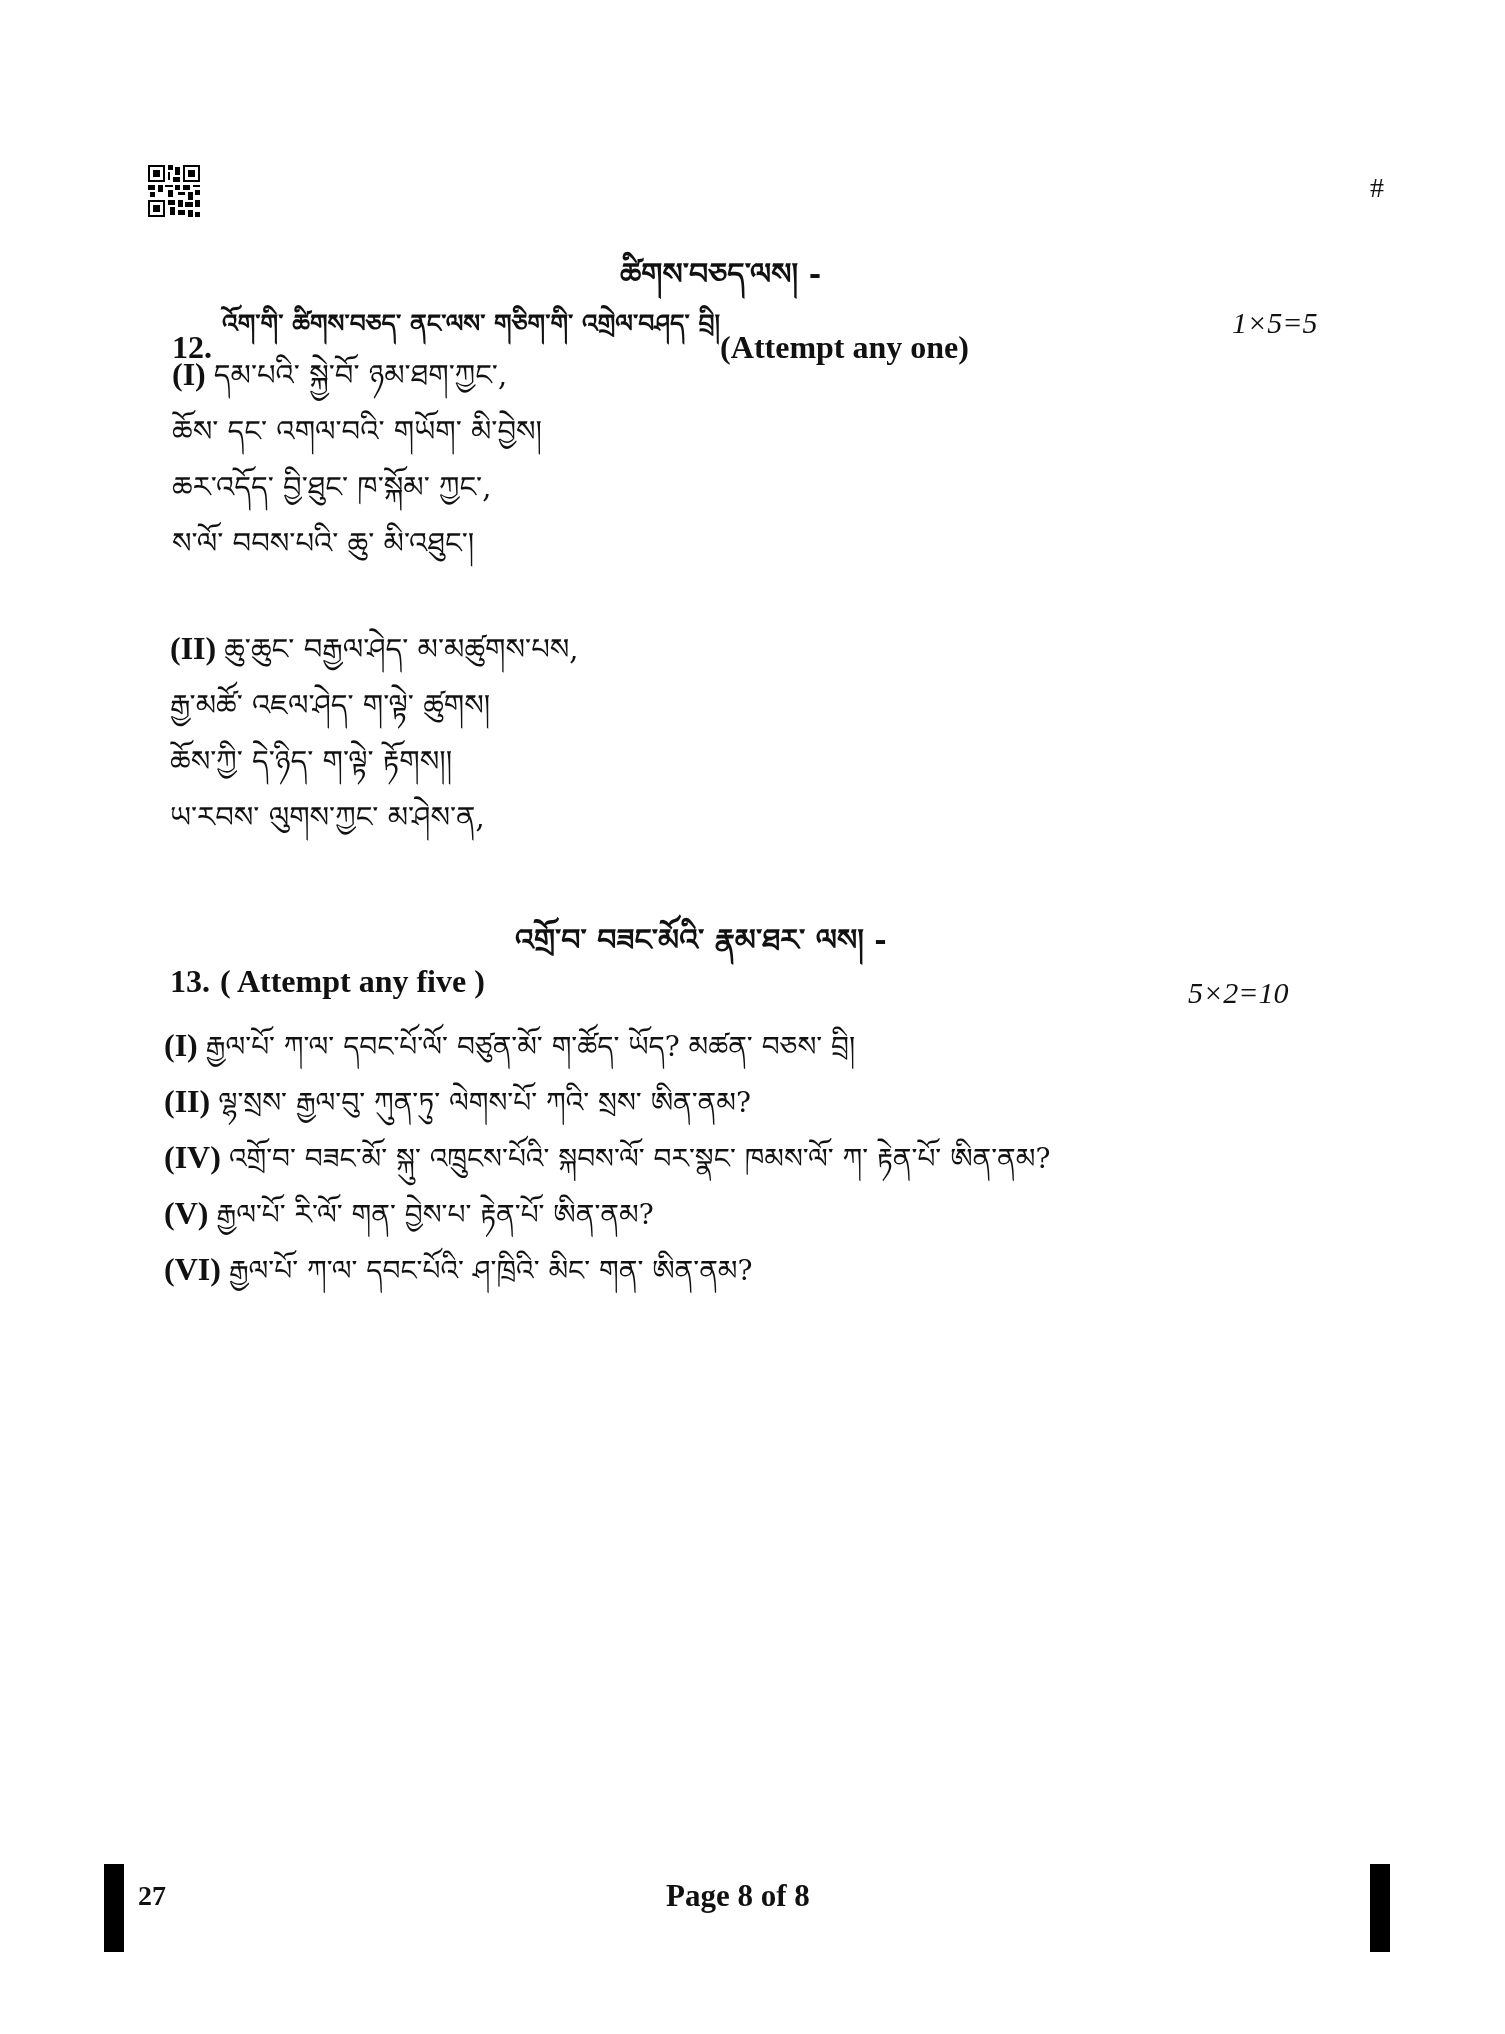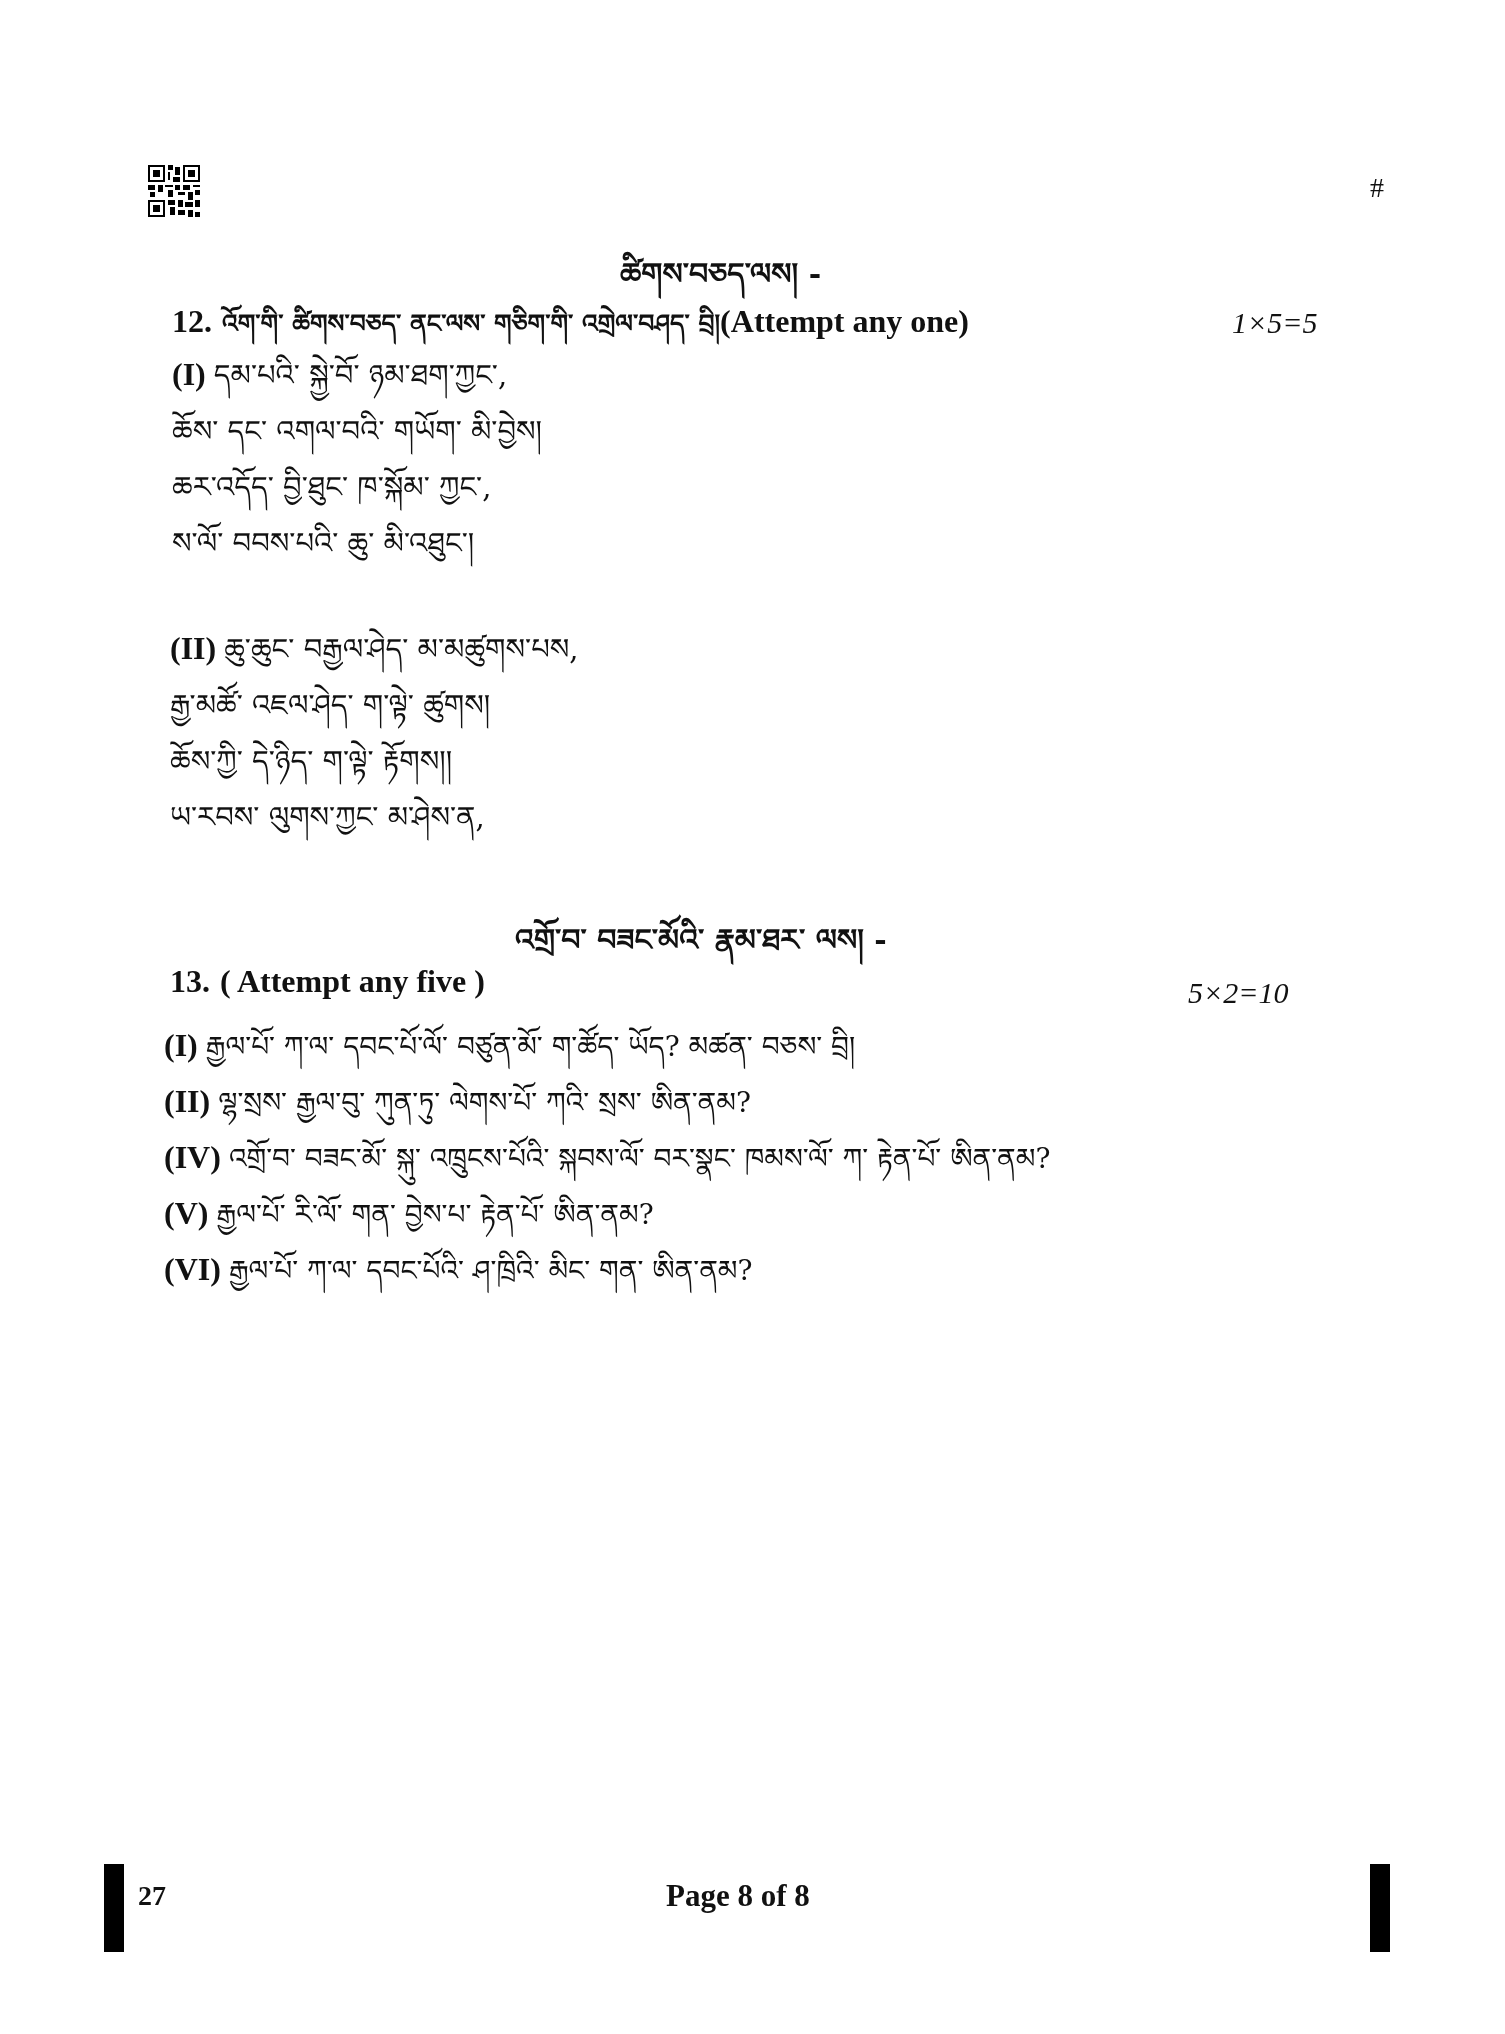--- a/index.html
+++ b/index.html
@@ -54,21 +54,21 @@
     .qinstr {
       font-family: "Liberation Serif", serif;
       font-weight: bold;
       font-size: 32px;
     }
     .marks {
       font-family: "Liberation Serif", serif;
       font-style: italic;
       font-size: 30px;
     }
-    .q12 { left: 172px; top: 295px; }
+    .q12 { left: 172px; top: 295px; align-items: flex-end; }
     .q12-marks { left: 1232px; top: 306px; }
     .q13 { left: 170px; top: 963px; }
     .q13-marks { left: 1188px; top: 976px; font-family: Liberation Serif, serif; }
 
     .verse {
       font-size: 29px;
       line-height: 56px;
     }
     .verse-line { white-space: nowrap; display: flex; align-items: baseline; }
     .roman {

